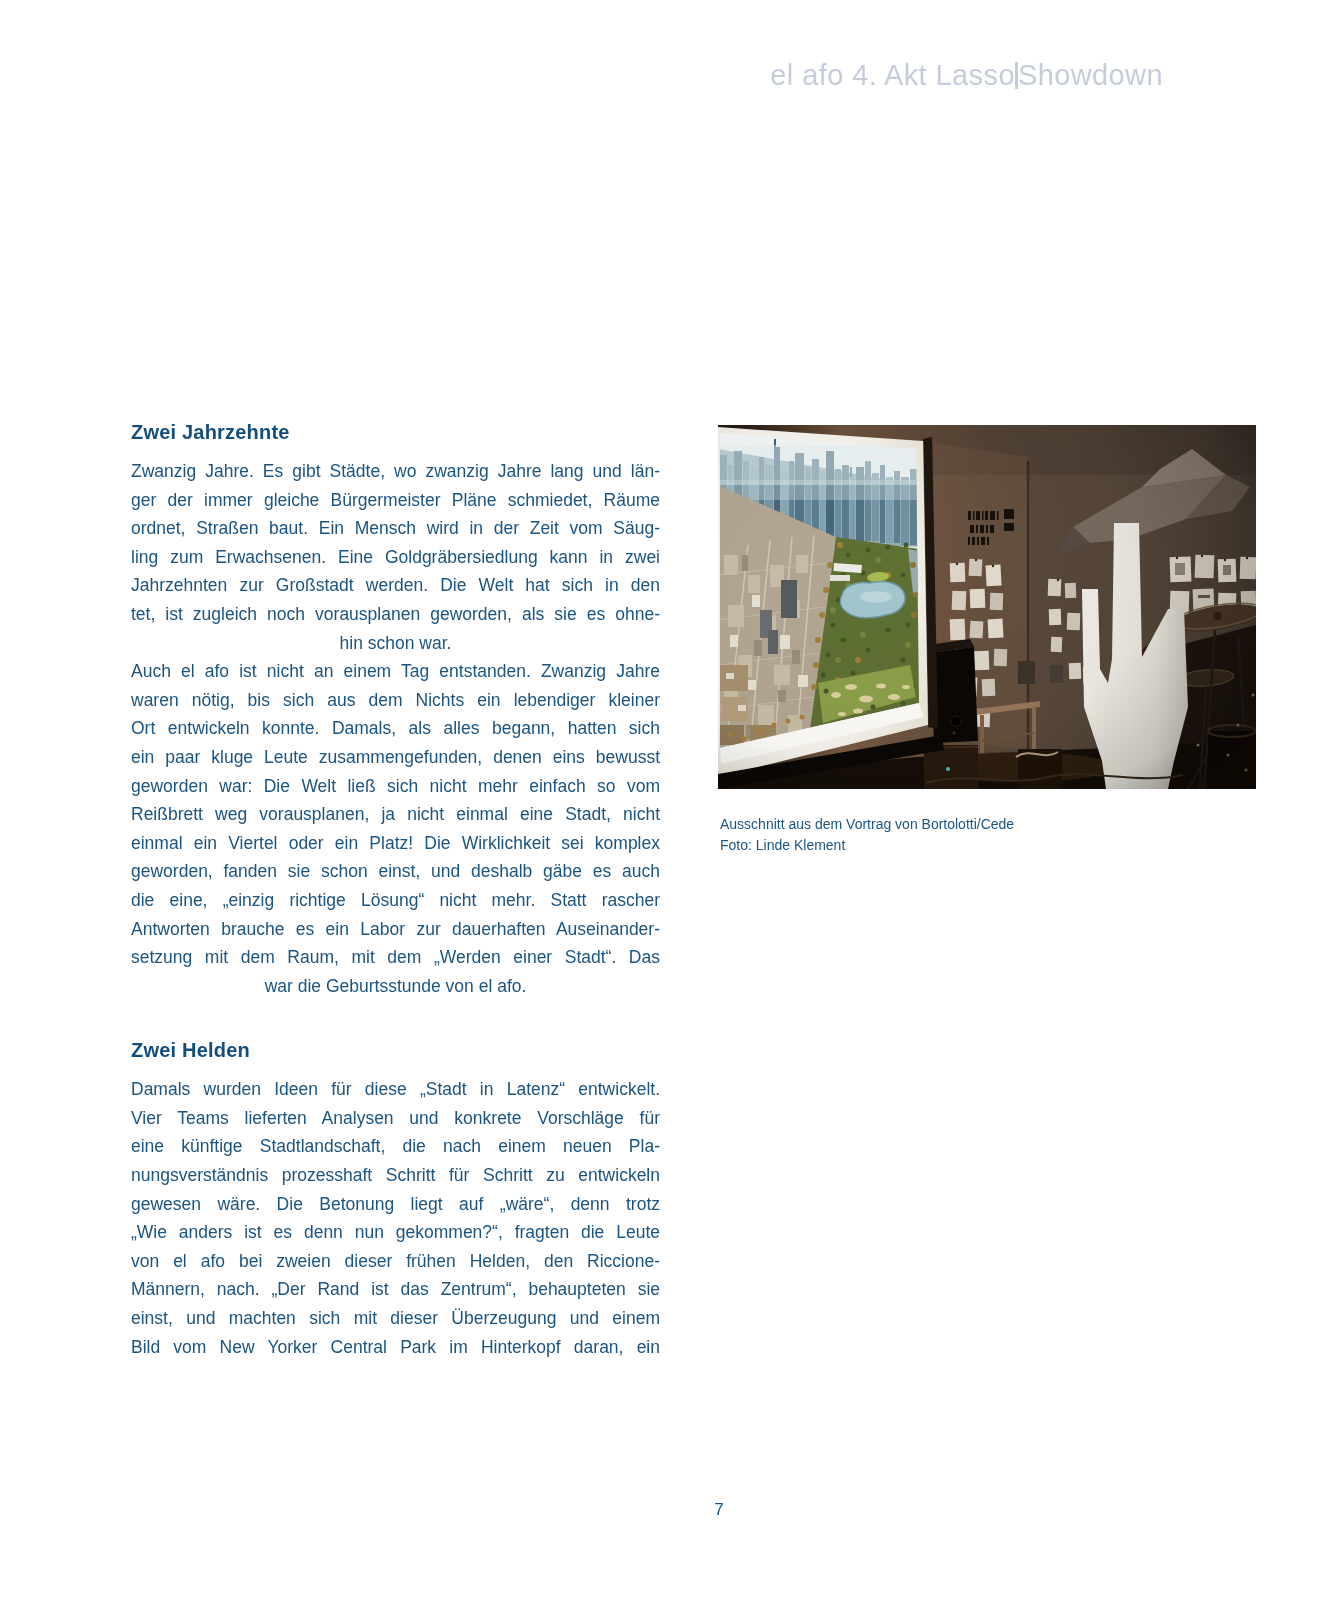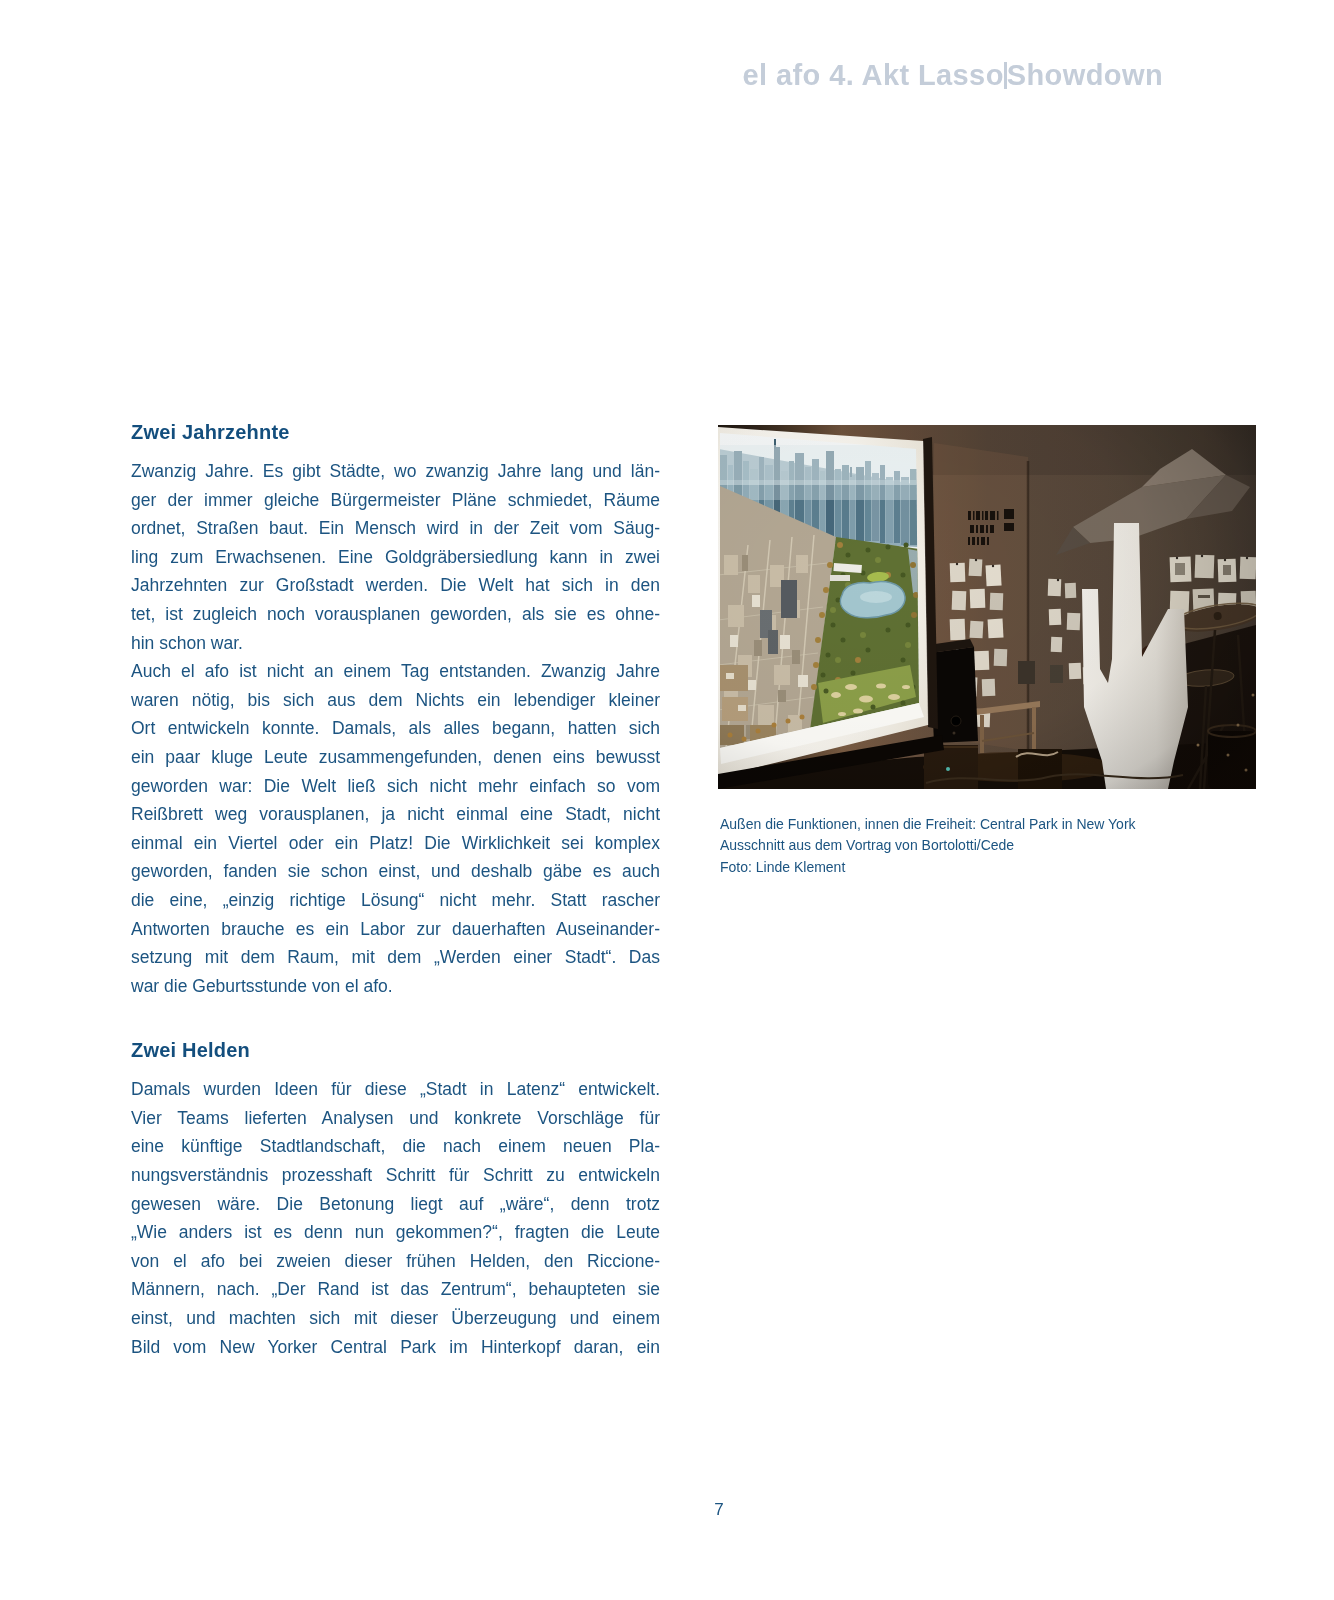--- a/index.html
+++ b/index.html
@@ -5,35 +5,35 @@
   html,body{margin:0;padding:0;}
   body{background:#ffffff;}
   .page{
     position:relative;width:1334px;height:1600px;background:#ffffff;
     font-family:"Liberation Sans","DejaVu Sans",sans-serif;overflow:hidden;
   }
   
   .runhead{
     position:absolute;top:58px;right:171px;
     display:flex;align-items:center;
-    font-size:29px;font-weight:bold;letter-spacing:.4px;
+    font-size:29px;font-weight:normal;letter-spacing:.4px;
     color:var(--hdrcol,#c4cdd9);line-height:34px;white-space:nowrap;
   }
   .hdr-divider{width:3px;height:27px;background:var(--hdrcol,#c4cdd9);display:inline-block;}
   
   .article{position:absolute;left:131px;top:420px;width:529px;color:var(--txtcol,#1c5481);}
   .section + .section{margin-top:38px;}
   .section-heading{
     margin:0 0 13px 0;font-size:20px;font-weight:bold;line-height:24px;
     color:var(--headcol,#134e7d);letter-spacing:.2px;
   }
   .paragraph{margin:0;}
   .line{font-size:17.5px;line-height:28.6px;white-space:normal;}
   .line.just{text-align:justify;text-align-last:justify;}
-  .line.last{text-align:left;}
+  .line.last{text-align:center;}
   
   .photo{position:absolute;left:718px;top:425px;width:538px;height:364px;}
   .photo svg{display:block;}
   .caption{
     position:absolute;left:720px;top:814px;width:480px;
     font-size:14px;line-height:21.4px;color:var(--txtcol,#1c5481);
   }
   .pageno{
     position:absolute;left:702px;top:1500px;width:34px;text-align:center;
     font-size:17px;color:var(--txtcol,#1c5481);
@@ -451,20 +451,19 @@
         </g>
         <polygon points="2,323 201,278 206,292 3,339" fill="#fdfcf8"></polygon>
         <line x1="205" y1="16" x2="210" y2="300" stroke="#ffffff" stroke-width="1" opacity=".25"></line>
       </g>
       <polygon points="0,349 224,310 226,325 0,364" fill="#0b0704"></polygon>
       <rect x="0" y="0" width="538" height="364" fill="url(#vigg)"></rect>
     </svg>
   </figure>
 
   <div class="caption">
-      <div class="caption-line">Außen die Funktionen, innen die Freiheit: Central Park in New York</div>
       <div class="caption-line">Ausschnitt aus dem Vortrag von Bortolotti/Cede</div>
       <div class="caption-line">Foto: Linde Klement</div>
     </div>
 
   <div class="pageno">7</div>
 
 </div>
 
 </body></html>

